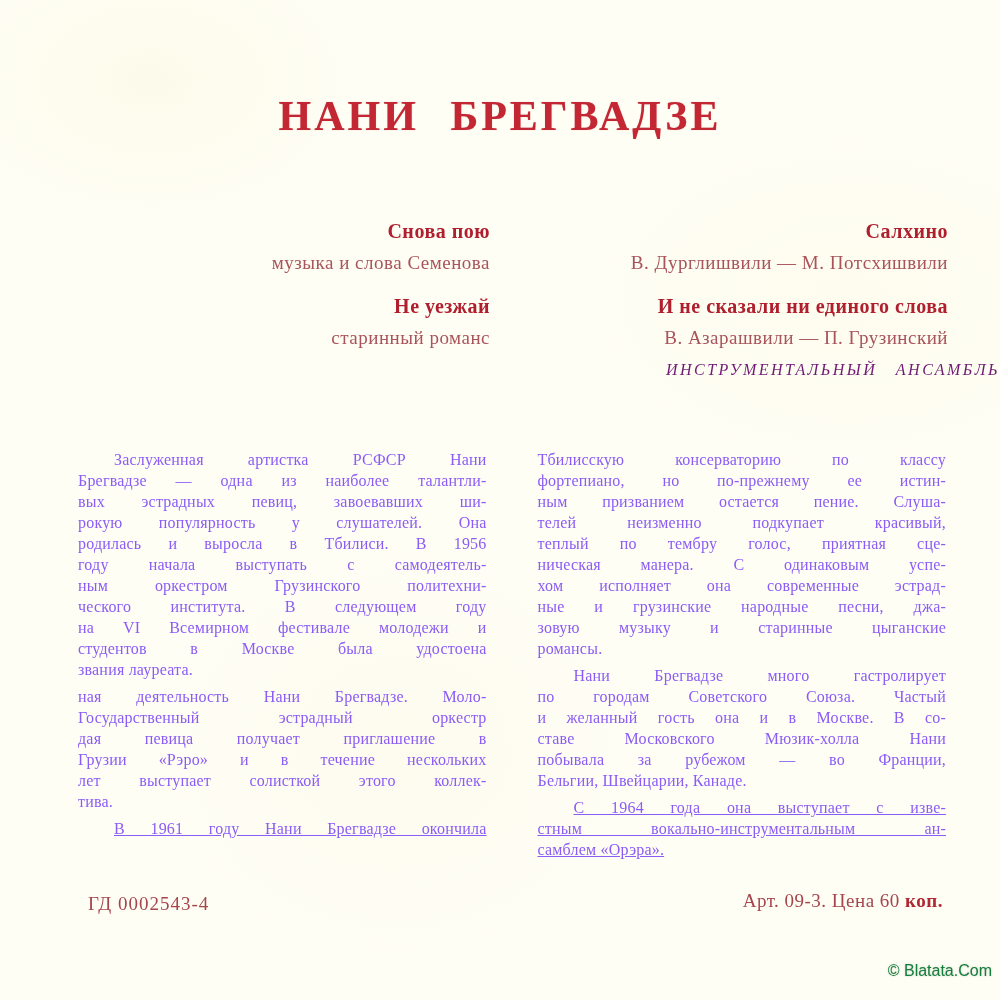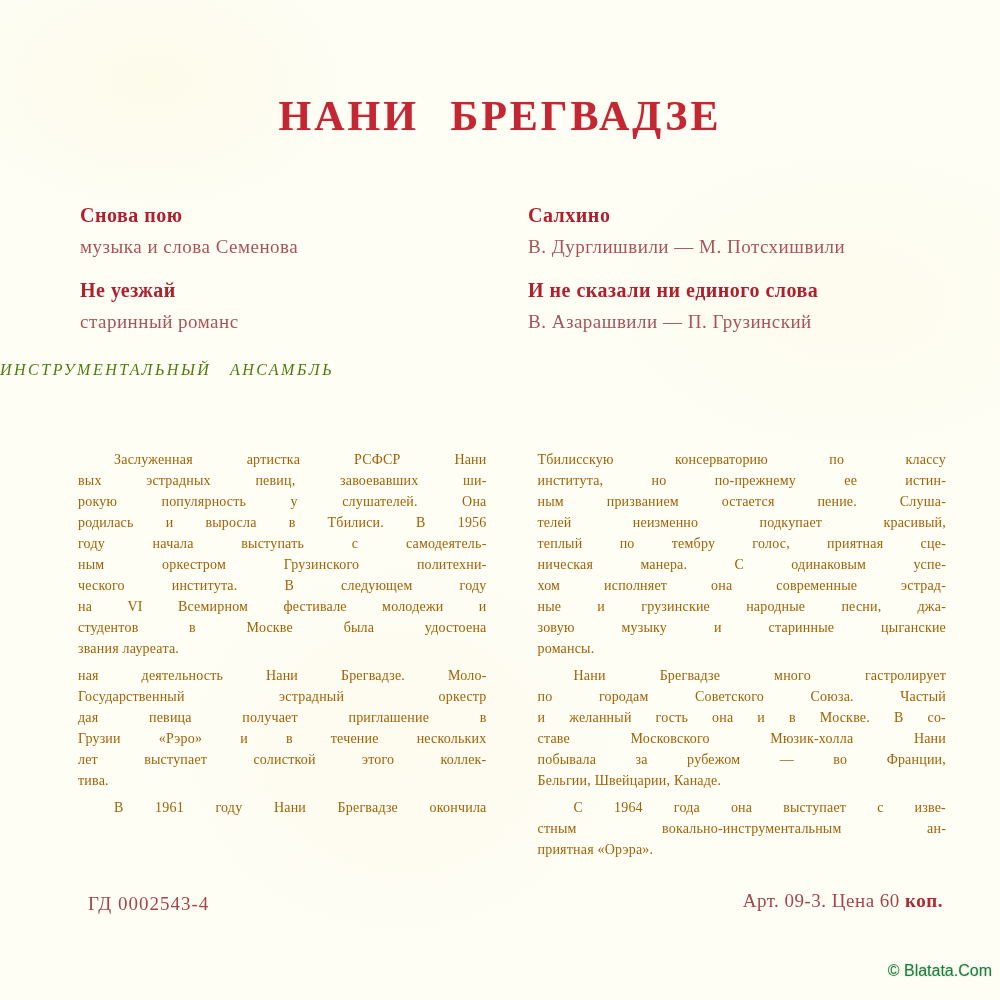--- a/index.html
+++ b/index.html
@@ -19,47 +19,47 @@
       radial-gradient(ellipse 350px 300px at 40% 75%, rgba(250,247,228,.4), transparent 70%);
   }
   .title {
     position: absolute; top: 92px; left: 0; width: 1000px;
     text-align: center;
     font-size: 42px; font-weight: bold;
     letter-spacing: 3px; word-spacing: 18px;
     color: #c22733;
     text-shadow: 0 0 1px rgba(194,39,51,.4);
   }
-  .tracks-col { position: absolute; top: 204px; text-align: left; }
+  .tracks-col { position: absolute; top: 220px; text-align: right; }
   .tracks-col.left  { left: 80px;  width: 410px; }
   .tracks-col.right { left: 528px; width: 420px; }
   .track-item { margin-bottom: 21px; }
   .track-title {
     font-size: 20px; font-weight: bold; color: #b01f2e;
     margin-bottom: 9px; letter-spacing: .5px;
   }
   .track-credit {
     font-size: 19px; color: #a8545a; letter-spacing: .5px;
   }
   .ensemble {
     position: absolute; top: 361px; left: 0; width: 1000px;
-    text-align: left;
+    text-align: right;
     font-style: italic; font-size: 16px;
     letter-spacing: 2.5px; word-spacing: 12px;
-    color: #4d7c0f;
+    color: #701a75;
   }
   .body-text {
     position: absolute; top: 449px; left: 78px;
     width: 868px; display: flex; gap: 51px;
-    color: #a16207;
-    font-size: 14px; line-height: 21px;
+    color: #8b5cf6;
+    font-size: 16px; line-height: 21px;
   }
   .col { flex: 1; }
   .para { margin: 0 0 6px 0; }
-  .para:last-child { margin-bottom: 0; }
+  .para:last-child { margin-bottom: 0; text-decoration: underline; }
   .line { text-align: justify; text-align-last: justify; letter-spacing: .2px; }
   .line.last { text-align-last: left; }
   .line.first { text-indent: 36px; }
   .footer-left {
     position: absolute; left: 88px; top: 893px;
     font-size: 19px; color: #a5454c; letter-spacing: 1px;
   }
   .footer-right {
     position: absolute; right: 57px; top: 890px;
     font-size: 19px; color: #a5454c; letter-spacing: .5px;
@@ -99,20 +99,21 @@
         <div class="track-credit">В. Азарашвили — П. Грузинский</div>
       </div>
     </div>
 
   <div class="ensemble">ИНСТРУМЕНТАЛЬНЫЙ АНСАМБЛЬ</div>
 
   <div class="body-text">
     <div class="col" id="col-left">
         <div class="para">
           <div class="line first">Заслуженная артистка РСФСР Нани</div>
+          <div class="line">Брегвадзе — одна из наиболее талантли-</div>
           <div class="line">вых эстрадных певиц, завоевавших ши-</div>
           <div class="line">рокую популярность у слушателей. Она</div>
           <div class="line">родилась и выросла в Тбилиси. В 1956</div>
           <div class="line">году начала выступать с самодеятель-</div>
           <div class="line">ным оркестром Грузинского политехни-</div>
           <div class="line">ческого института. В следующем году</div>
           <div class="line">на VI Всемирном фестивале молодежи и</div>
           <div class="line">студентов в Москве была удостоена</div>
           <div class="line last">звания лауреата.</div>
         </div>
@@ -124,42 +125,42 @@
           <div class="line">лет выступает солисткой этого коллек-</div>
           <div class="line last">тива.</div>
         </div>
         <div class="para">
           <div class="line first">В 1961 году Нани Брегвадзе окончила</div>
         </div>
       </div>
     <div class="col" id="col-right">
         <div class="para">
           <div class="line">Тбилисскую консерваторию по классу</div>
-          <div class="line">института, но по-прежнему ее истин-</div>
+          <div class="line">фортепиано, но по-прежнему ее истин-</div>
           <div class="line">ным призванием остается пение. Слуша-</div>
           <div class="line">телей неизменно подкупает красивый,</div>
           <div class="line">теплый по тембру голос, приятная сце-</div>
           <div class="line">ническая манера. С одинаковым успе-</div>
           <div class="line">хом исполняет она современные эстрад-</div>
           <div class="line">ные и грузинские народные песни, джа-</div>
           <div class="line">зовую музыку и старинные цыганские</div>
           <div class="line last">романсы.</div>
         </div>
         <div class="para">
           <div class="line first">Нани Брегвадзе много гастролирует</div>
           <div class="line">по городам Советского Союза. Частый</div>
           <div class="line">и желанный гость она и в Москве. В со-</div>
           <div class="line">ставе Московского Мюзик-холла Нани</div>
           <div class="line">побывала за рубежом — во Франции,</div>
           <div class="line last">Бельгии, Швейцарии, Канаде.</div>
         </div>
         <div class="para">
           <div class="line first">С 1964 года она выступает с изве-</div>
           <div class="line">стным вокально-инструментальным ан-</div>
-          <div class="line last">приятная «Орэра».</div>
+          <div class="line last">самблем «Орэра».</div>
         </div>
       </div>
   </div>
 
   <div class="footer-left">ГД 0002543-4</div>
 
   <div class="footer-right"><span>Арт. 09-3. Цена 60</span>&nbsp;<span class="bold">коп.</span></div>
 
   <div class="watermark">© Blatata.Com</div>
 

